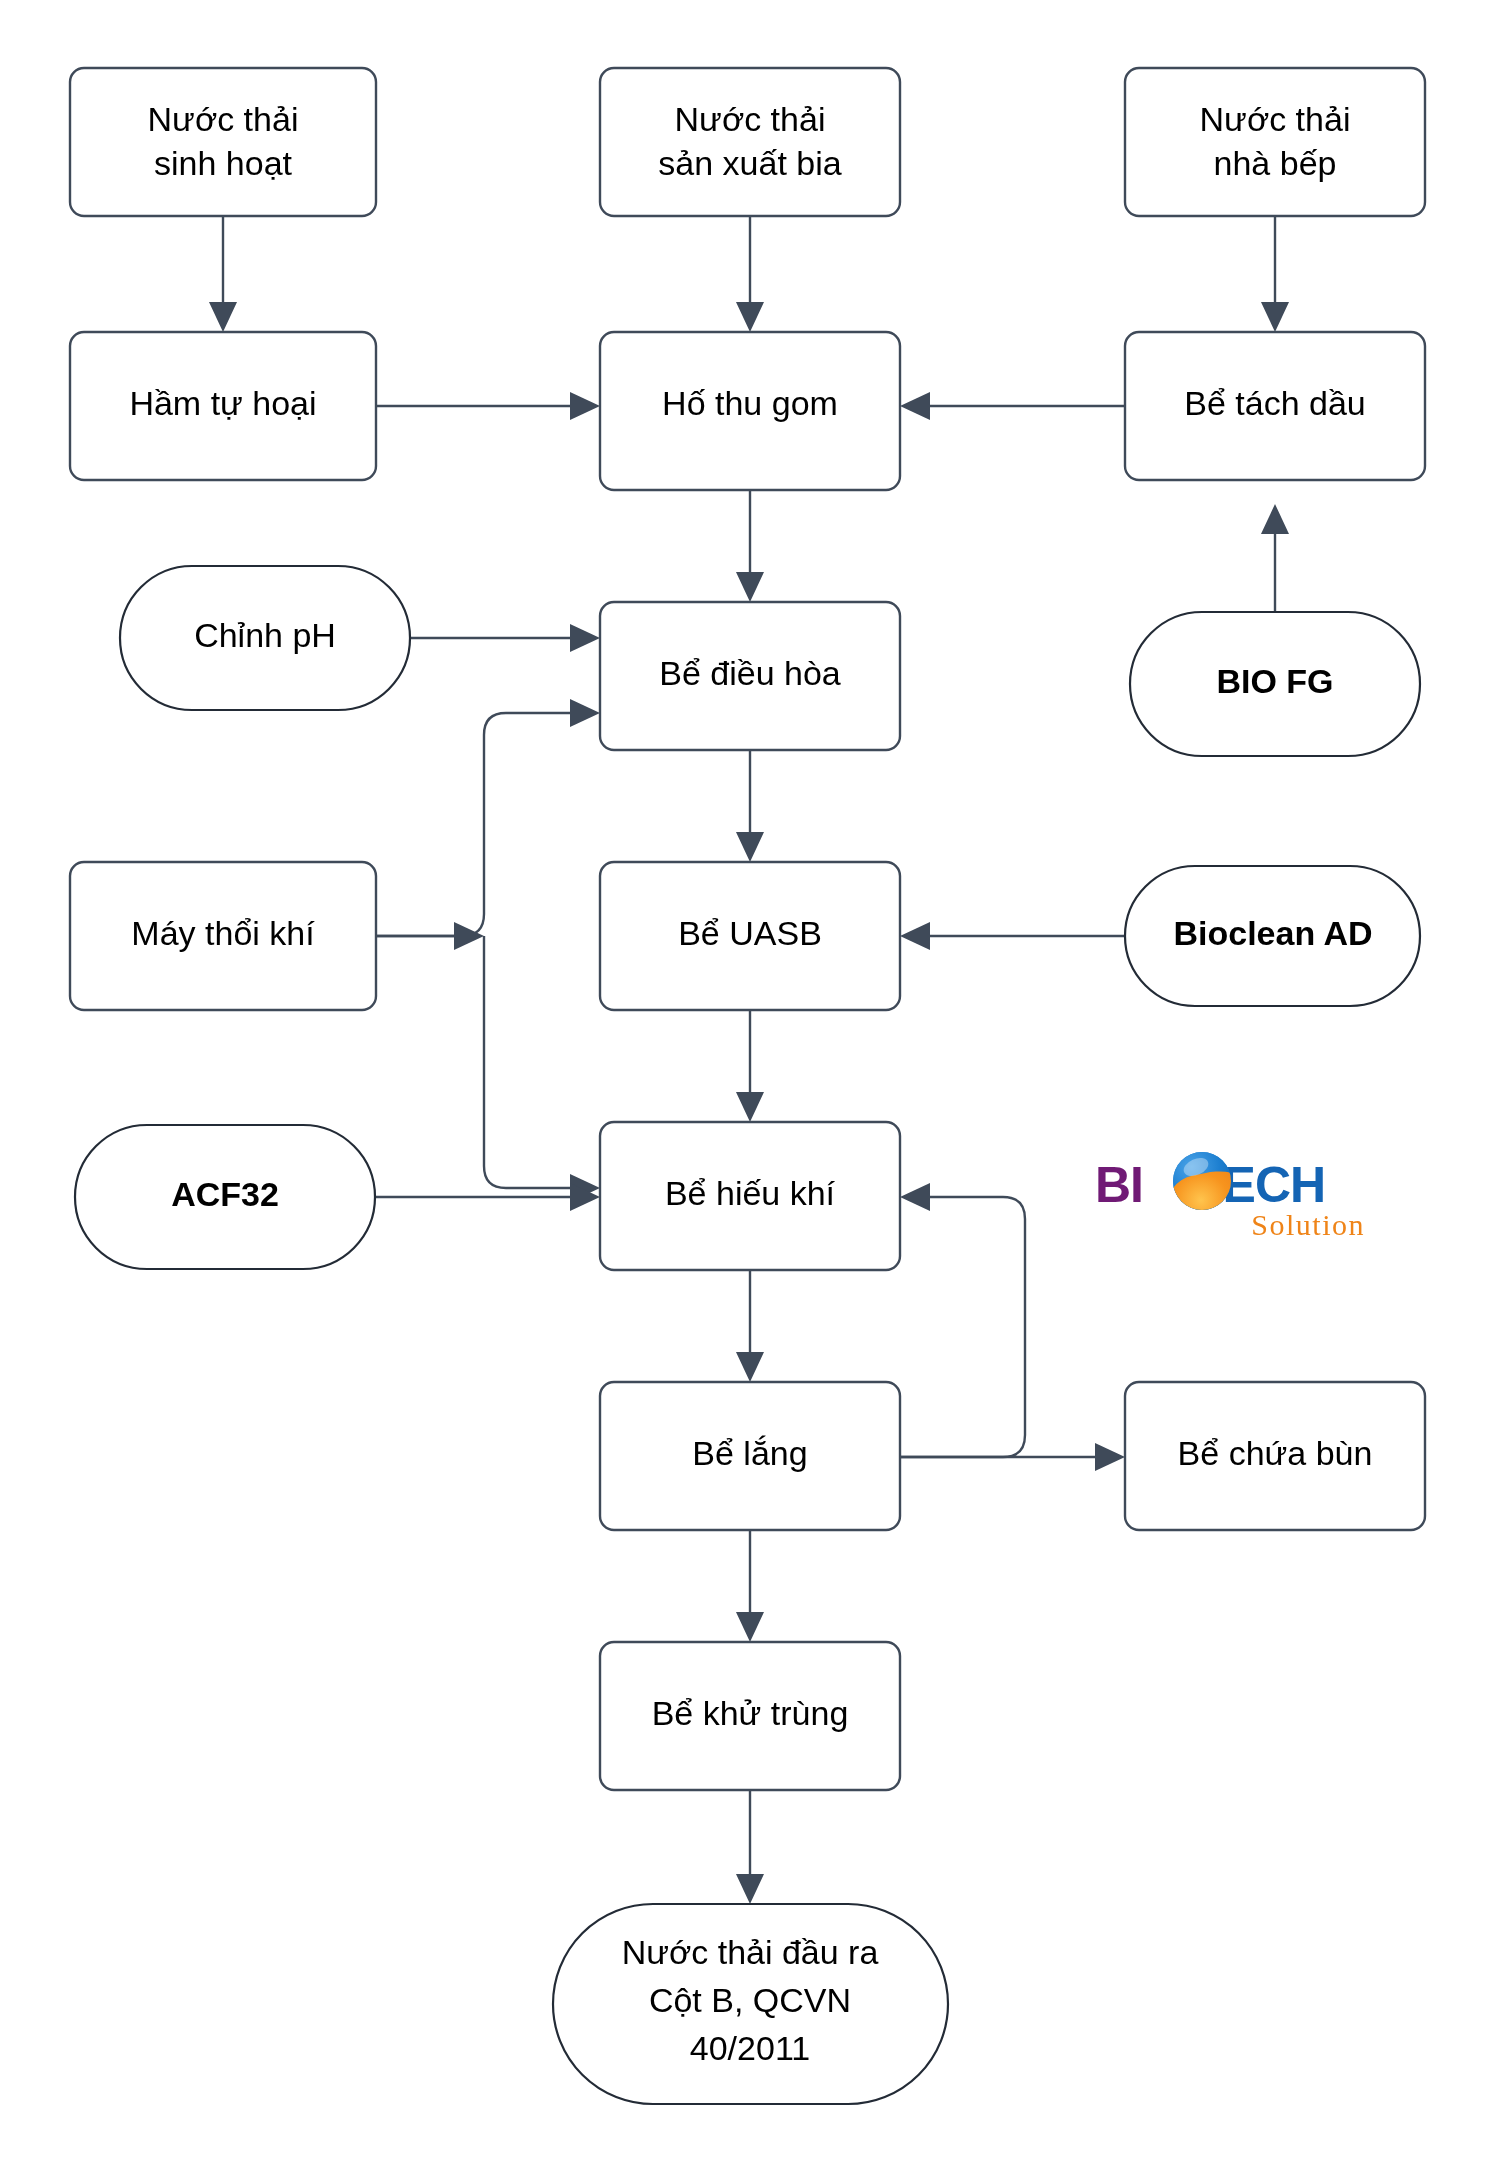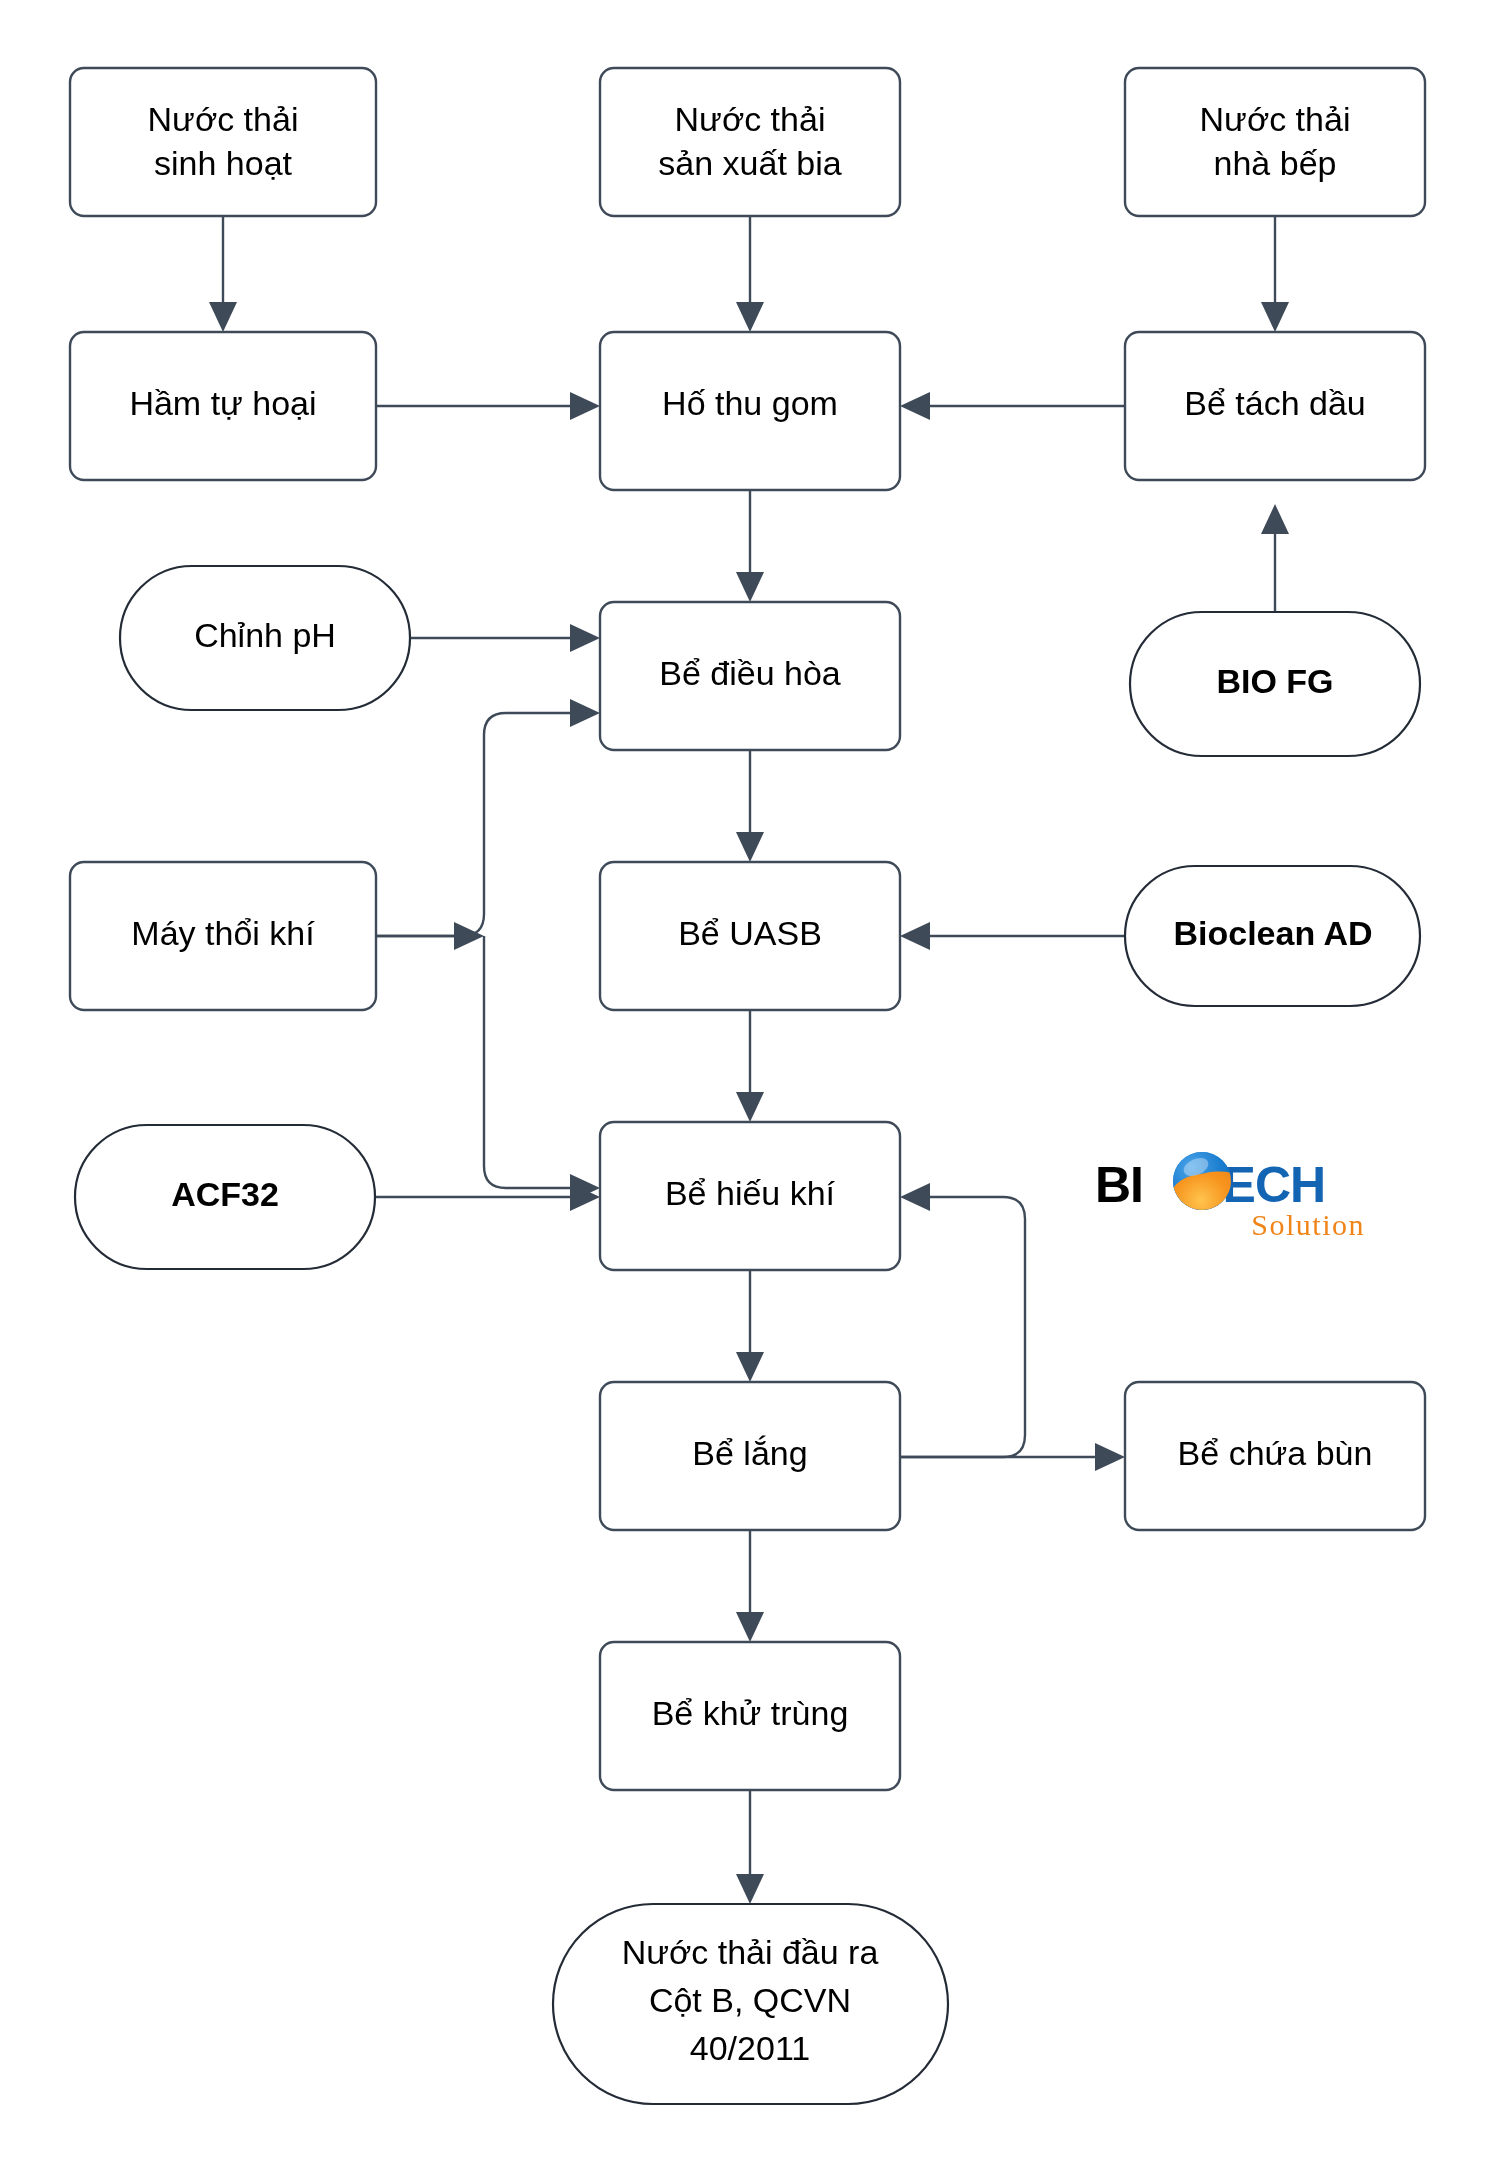--- a/index.html
+++ b/index.html
@@ -71,21 +71,21 @@
     width: 270px;
     height: 62px;
     font-family: "Liberation Sans", sans-serif;
     font-weight: bold;
     font-size: 50px;
     letter-spacing: -1px;
     color: #1464b4;
     white-space: nowrap;
     line-height: 62px;
   }
-  .logo-bi { color: #000000; }
+  .logo-bi { color: #701a75; }
   .logo-tech { color: #1464b4; }
   .logo-gap {
     display: inline-block;
     width: 50px;
   }
   .logo-mark {
     position: absolute;
     left: 78px;
     top: 0px;
     width: 58px;

